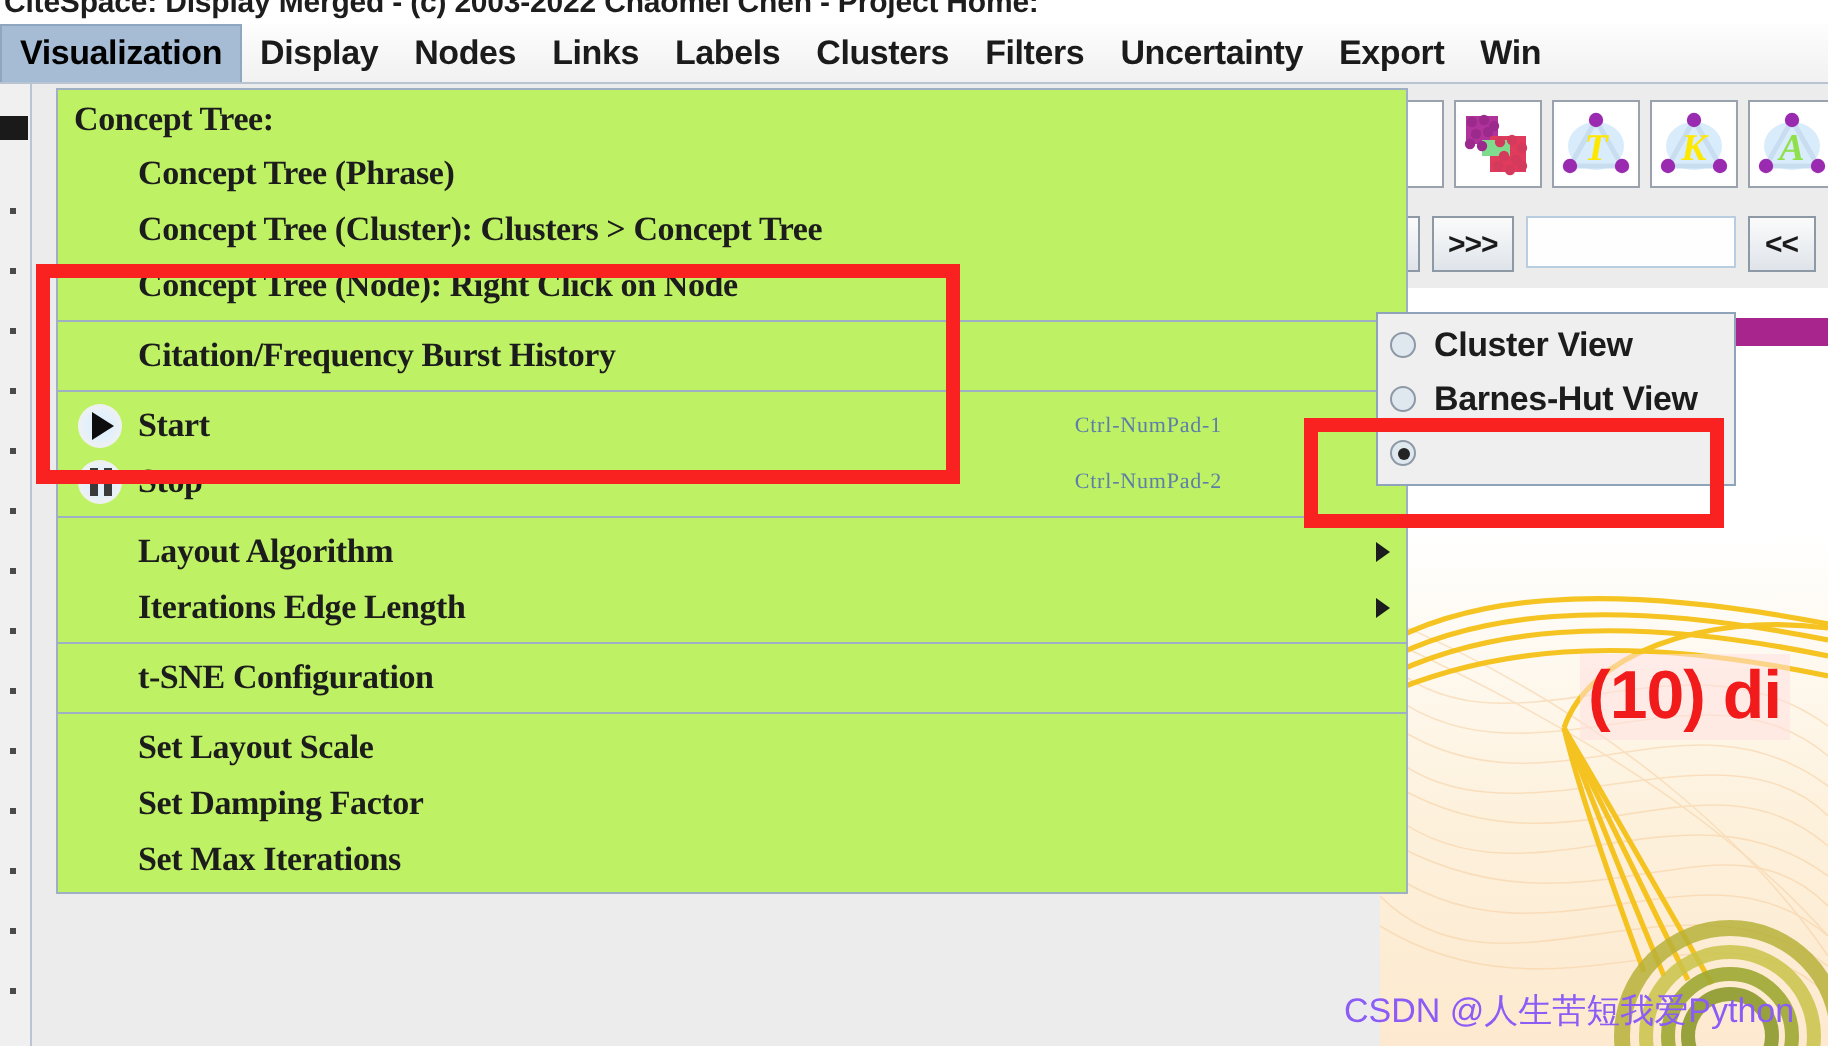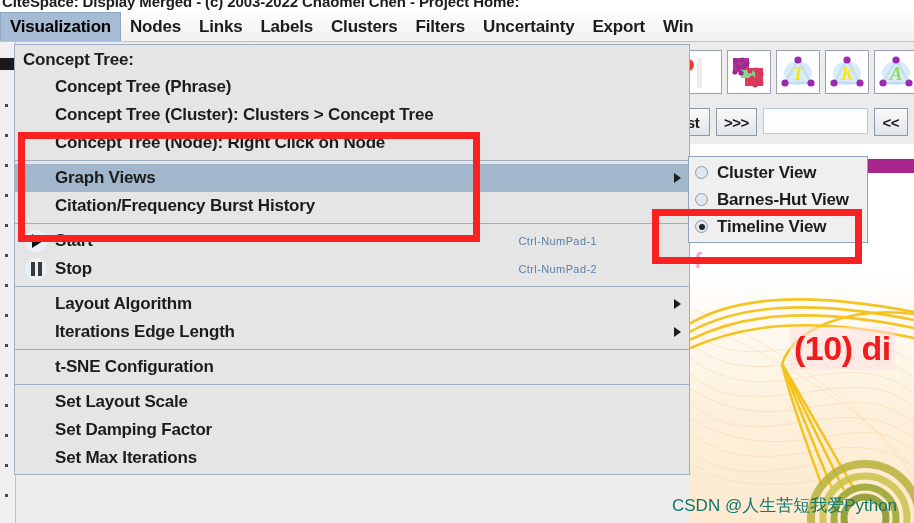--- a/index.html
+++ b/index.html
@@ -192,33 +192,34 @@
     color: #f11b1b;
     background: rgba(255, 224, 224, 0.55);
     padding: 2px 4px;
     white-space: nowrap;
     letter-spacing: -0.5px;
   }
   .watermark {
     position: absolute;
     left: 672px; top: 494px;
     font-size: 17px;
-    color: #0f766e;
+    color: #8b5cf6;
     white-space: nowrap;
   }
 
   
   .dropdown {
     position: absolute;
-    left: 14px; top: 44px;
+    left: 28px; top: 44px;
     width: 676px;
-    background: #e5e5e5;
+    background: #bef264;
     border: 1px solid #9fb0c4;
     box-sizing: border-box;
     padding: 2px 0;
+    font-family: Liberation Serif, serif;
   }
   .mrow {
     position: relative;
     height: 28px;
     display: flex;
     align-items: center;
     font-size: 17px;
     font-weight: bold;
     color: #1c1c1c;
     white-space: nowrap;
@@ -490,20 +491,21 @@
     <input class="tfield" value="" style="">
     <div class="sbtn">&lt;&lt;</div>
   </div>
 
   <div class="titlebar">
     <div class="ttext">CiteSpace: Display Merged - (c) 2003-2022 Chaomei Chen - Project Home:</div>
   </div>
 
   <div class="menubar">
     <div class="menu-item selected">Visualization</div>
+    <div class="menu-item">Display</div>
     <div class="menu-item">Nodes</div>
     <div class="menu-item">Links</div>
     <div class="menu-item">Labels</div>
     <div class="menu-item">Clusters</div>
     <div class="menu-item">Filters</div>
     <div class="menu-item">Uncertainty</div>
     <div class="menu-item">Export</div>
     <div class="menu-item">Win</div>
   </div>
 
@@ -518,24 +520,20 @@
     <div class="mrow">
       <span>Concept Tree (Cluster): Clusters &gt; Concept Tree</span>
     </div>
 
     <div class="mrow">
       <span>Concept Tree (Node): Right Click on Node</span>
     </div>
 
     <div class="msep"></div>
 
-    <div class="mrow hl">
-      <span>Graph Views</span>
-      <span class="arrow"></span>
-    </div>
 
     <div class="mrow">
       <span>Citation/Frequency Burst History</span>
     </div>
 
     <div class="msep"></div>
 
     <div class="mrow">
       <span class="icon-slot">
         <span class="circ-icon">
@@ -597,20 +595,19 @@
     <div class="srow">
       <span class="radio"></span>
       <span>Cluster View</span>
     </div>
     <div class="srow">
       <span class="radio"></span>
       <span>Barnes-Hut View</span>
     </div>
     <div class="srow">
       <span class="radio on"></span>
-      <span>Timeline View</span>
     </div>
   </div>
 
   <div class="redbox" id="redbox-left"></div>
   <div class="redbox" id="redbox-right"></div>
 
 </div>
 
 </body></html>

